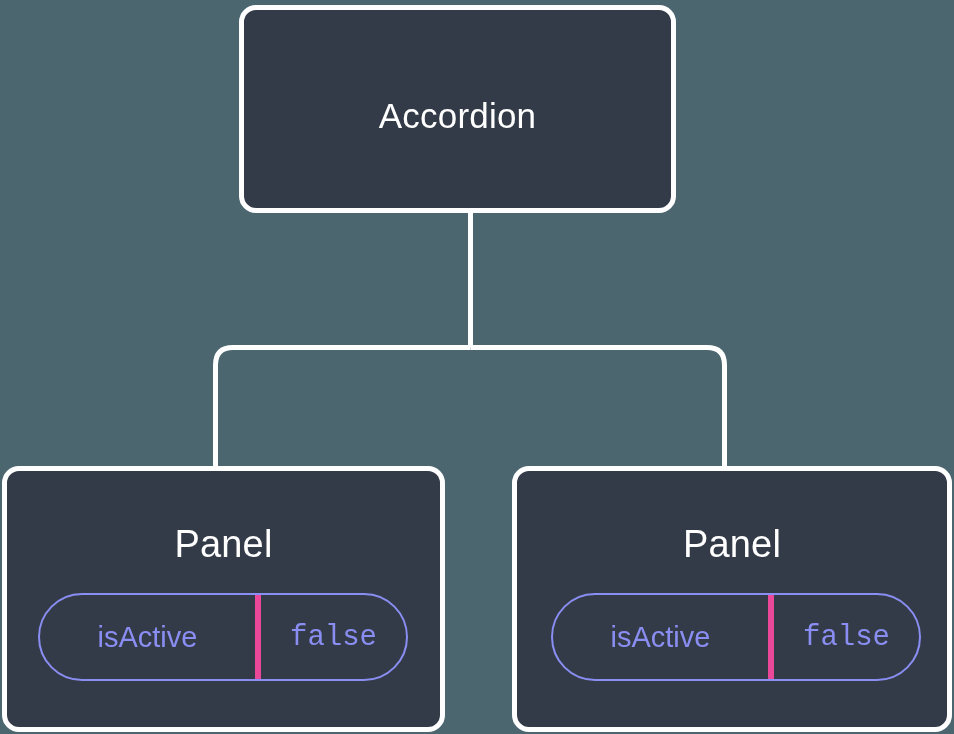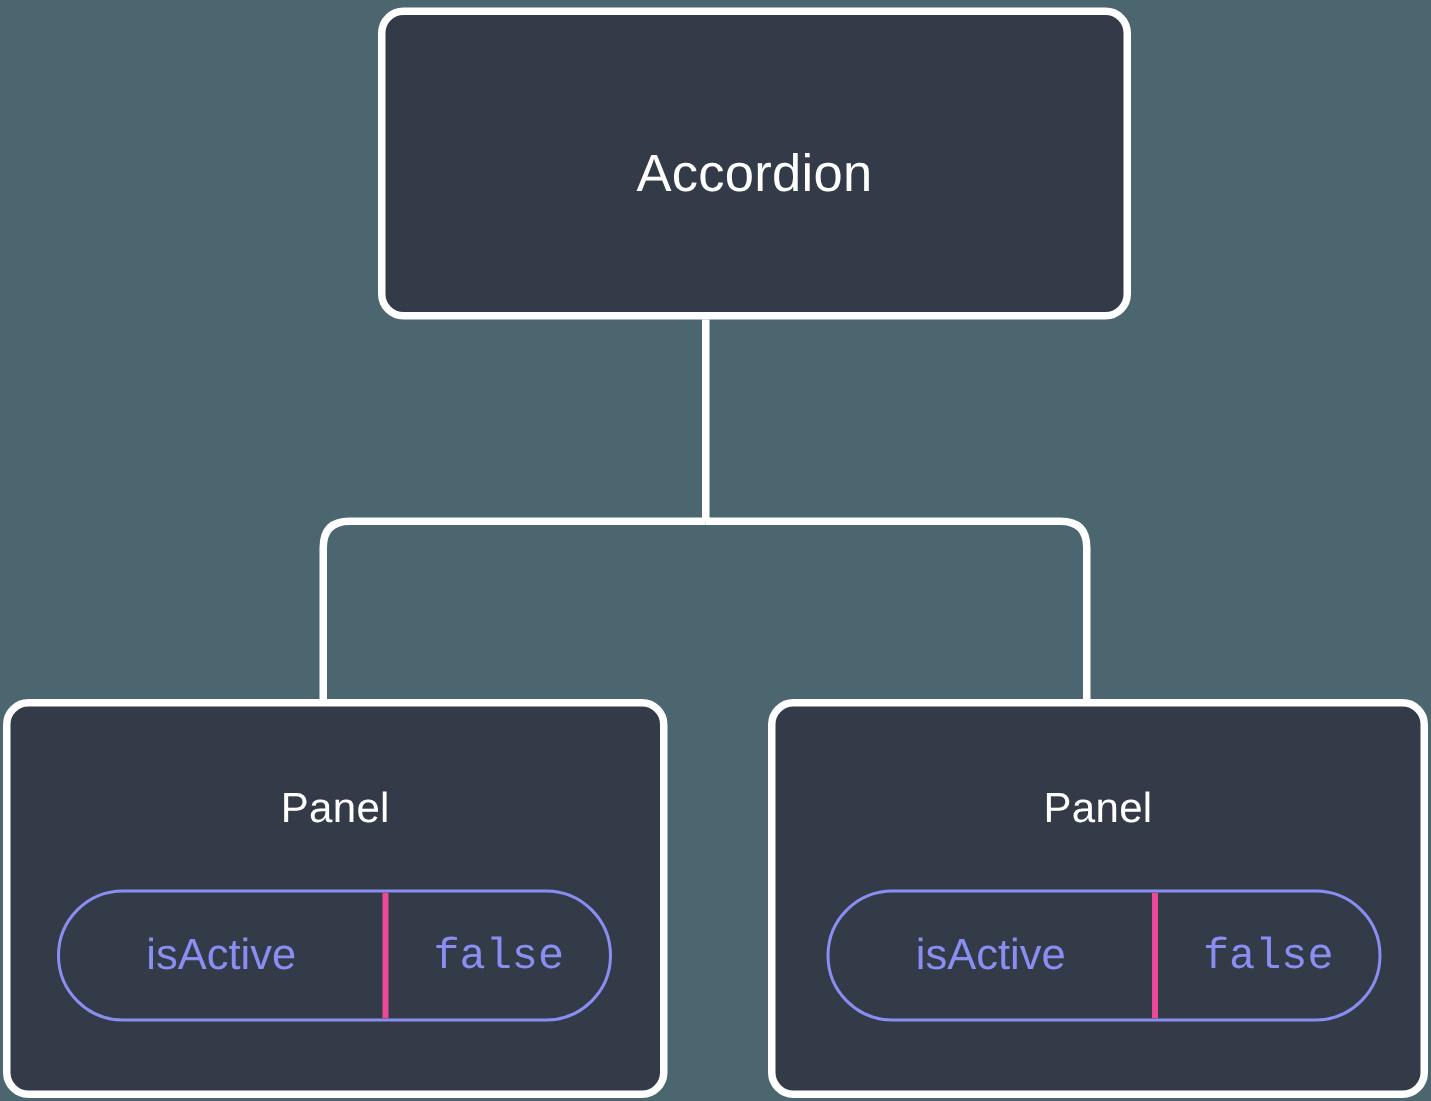--- a/index.html
+++ b/index.html
@@ -34,23 +34,23 @@
   
   .node {
     position: absolute;
     box-sizing: border-box;
     background: #343b48;
     border: 5px solid #ffffff;
     border-radius: 17px;
   }
 
   .node-root {
-    left: 252px;
+    left: 239px;
     top: 5px;
-    width: 502px;
+    width: 437px;
     height: 208px;
   }
 
   .node-panel-left {
     left: 2px;
     top: 466px;
     width: 443px;
     height: 266px;
   }
 
@@ -73,21 +73,21 @@
   }
 
   .node-root .node-title {
     top: 86px;
     font-size: 35px;
   }
 
   .node-panel-left .node-title,
   .node-panel-right .node-title {
     top: 52px;
-    font-size: 28px;
+    font-size: 38px;
   }
 
   
   .state-pill {
     position: absolute;
     box-sizing: border-box;
     display: flex;
     align-items: stretch;
     height: 88px;
     border: 2px solid #8a8ef2;
@@ -114,21 +114,21 @@
     align-items: center;
     justify-content: center;
     color: #8a8ef2;
     font-size: 29px;
     font-weight: 400;
     white-space: nowrap;
   }
 
   .state-key {
     flex: 0 0 215px;
-    border-right: 4px solid #ec4899;
+    border-right: 6px solid #ec4899;
   }
 
   .state-value {
     flex: 1 1 auto;
     font-family: Liberation Mono, monospace;
   }
 </style>
 </head>
 <body>
 

